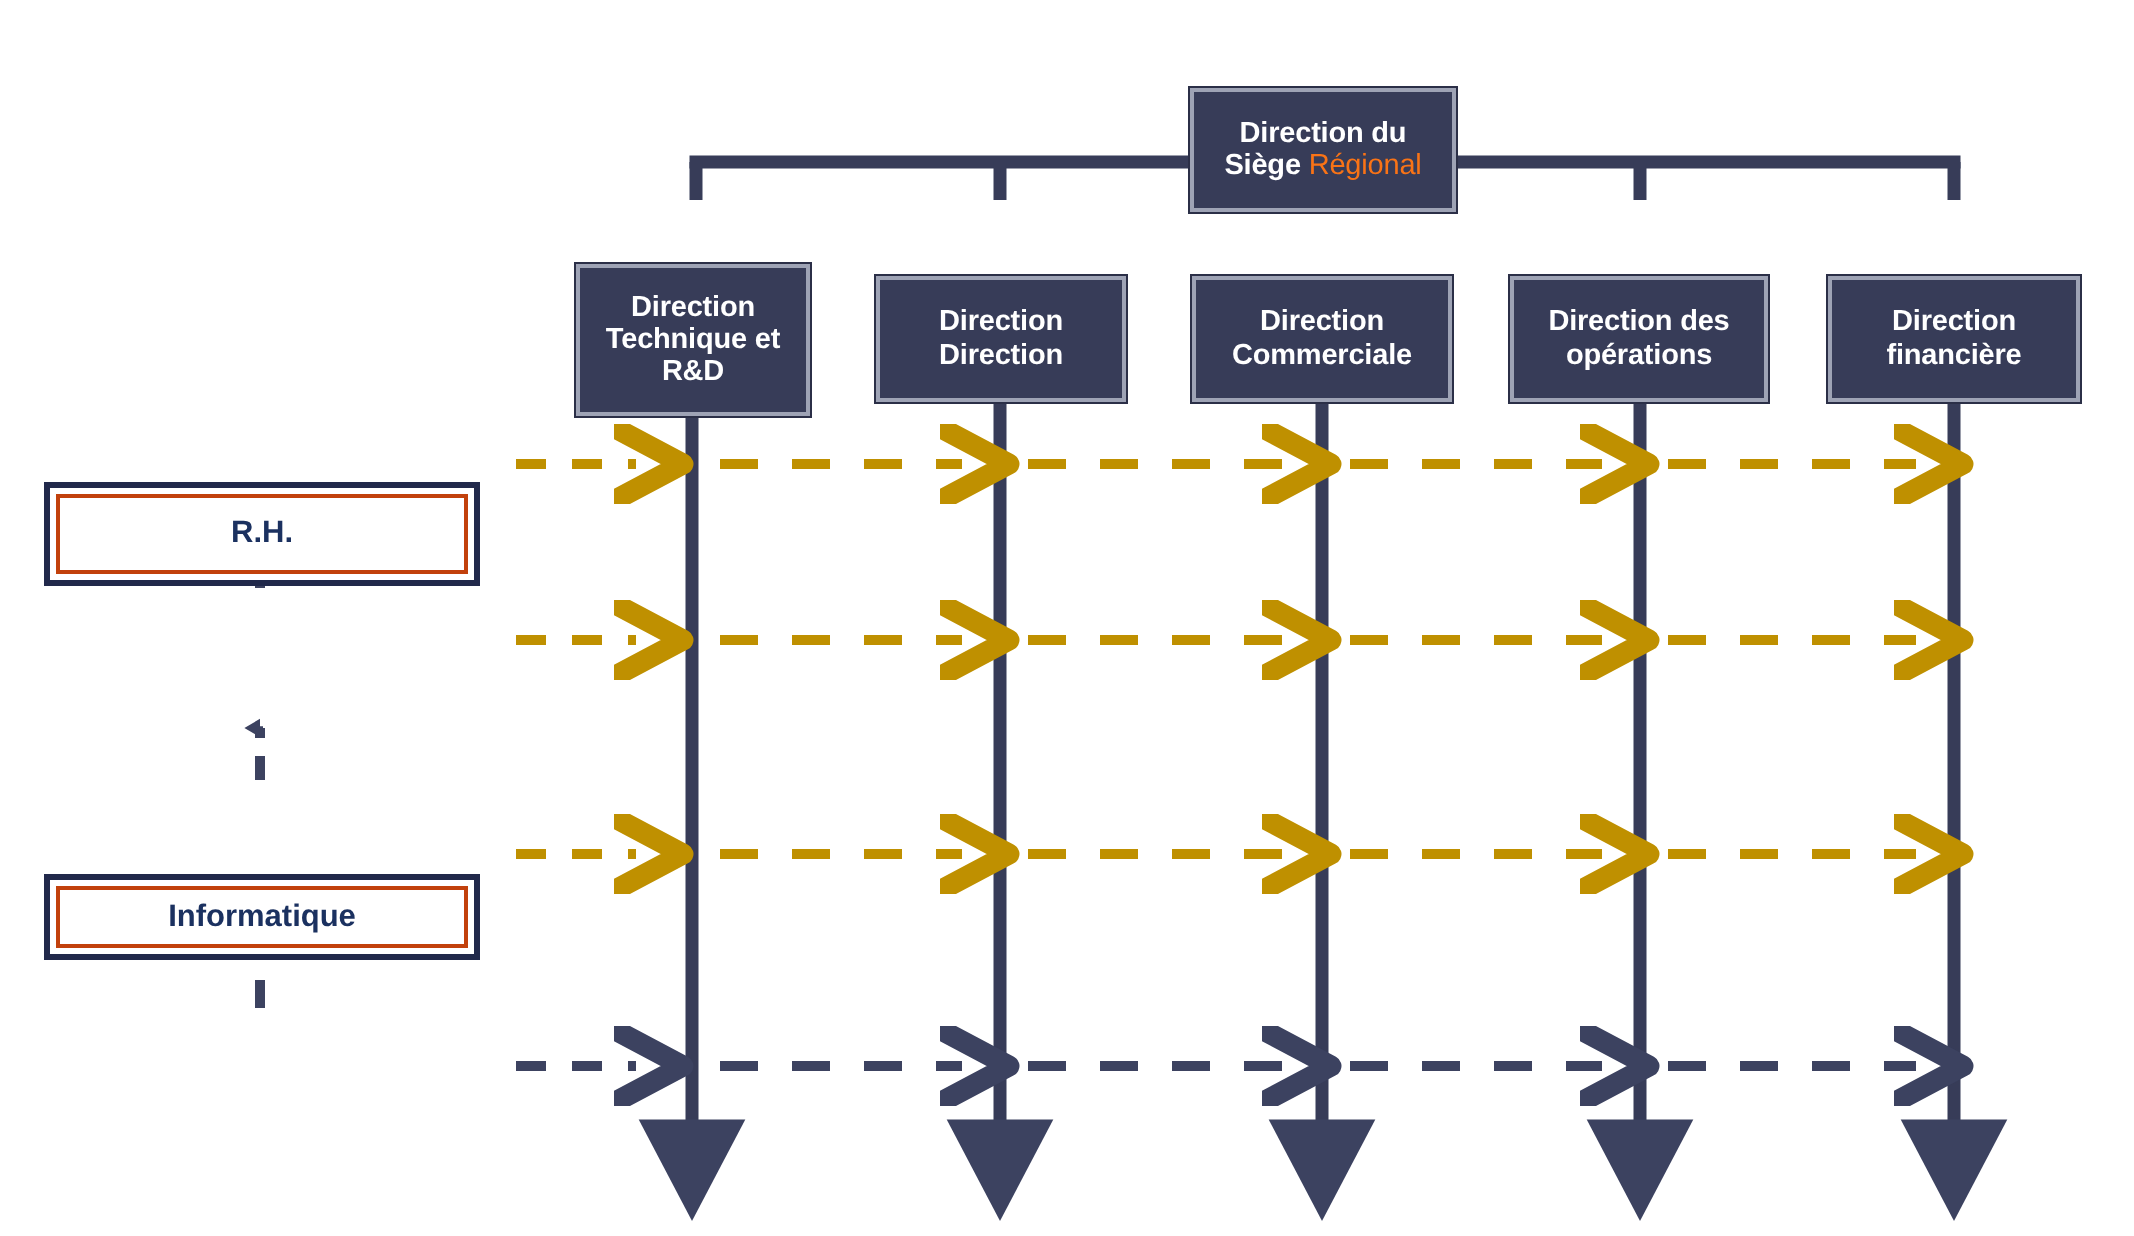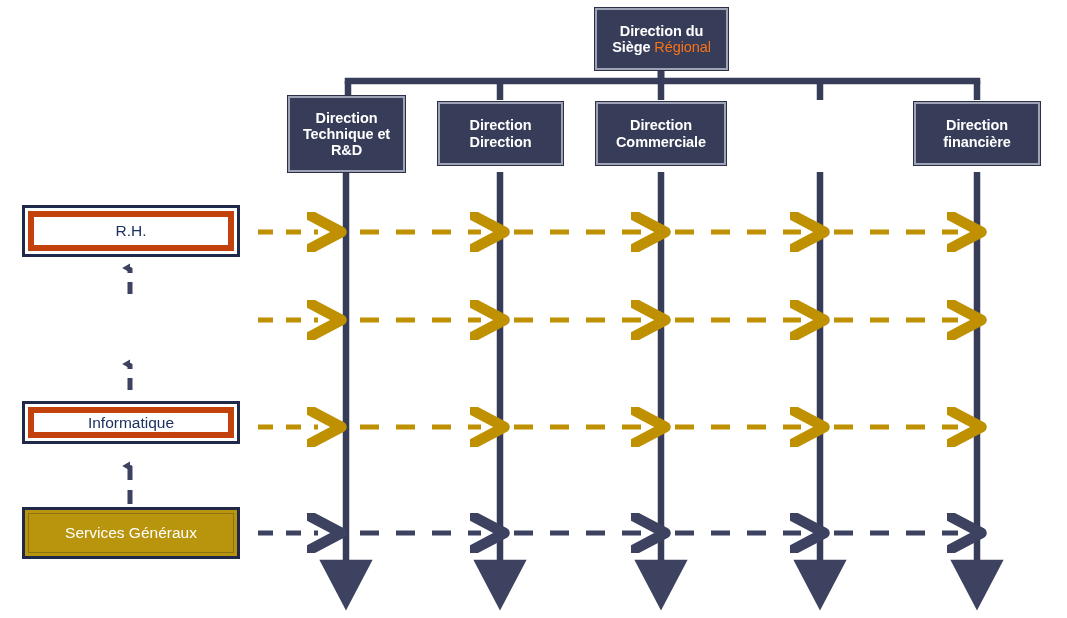--- a/index.html
+++ b/index.html
@@ -31,20 +31,21 @@
 
   
   .box {
     position: absolute;
     box-sizing: border-box;
     display: flex;
     align-items: center;
     justify-content: center;
     text-align: center;
     line-height: 1.12;
+    margin-top: 36px;
   }
   .box .inner {
     position: absolute;
     inset: 3px;
     box-sizing: border-box;
     display: flex;
     align-items: center;
     justify-content: center;
     text-align: center;
     padding: 0 4px;
@@ -66,23 +67,23 @@
     font-weight: normal;
     color: #f97316;
   }
 
   
   .box-white {
     background: #ffffff;
     border: 3px solid #21294b;
   }
   .box-white .inner {
-    border: 6px solid #c2410c;
+    border: 2px solid #c2410c;
     color: #1b3160;
-    font-weight: normal;
+    font-weight: bold;
     font-size: 15.5px;
   }
 
   
   .box-gold {
     background: #b8950c;
     border: 3px solid #21294b;
   }
   .box-gold .inner {
     border: 1px solid #8a7411;
@@ -207,37 +208,42 @@
 
   <div class="box box-dark" style="left:596px; top:102px; width:130px; height:63px;">
     <div class="inner">
       <span>
         <span>Direction</span><br>
         <span>Commerciale</span>
       </span>
     </div>
   </div>
 
+  <div class="box box-dark" style="left:755px; top:102px; width:129px; height:63px;">
+    <div class="inner">
+      <span>
+        <span>Direction des</span><br>
+        <span>opérations</span>
+      </span>
+    </div>
+  </div>
 
   <div class="box box-dark" style="left:914px; top:102px; width:126px; height:63px;">
     <div class="inner">
       <span>
         <span>Direction</span><br>
         <span>financière</span>
       </span>
     </div>
   </div>
 
 
   <div class="box box-white" style="left:22px; top:205px; width:218px; height:52px;">
     <div class="inner">R.H.</div>
   </div>
 
 
   <div class="box box-white" style="left:22px; top:401px; width:218px; height:43px;">
     <div class="inner">Informatique</div>
   </div>
 
-  <div class="box box-gold" style="left:22px; top:507px; width:218px; height:52px;">
-    <div class="inner">Services Généraux</div>
-  </div>
 
 </div>
 
 </body></html>

